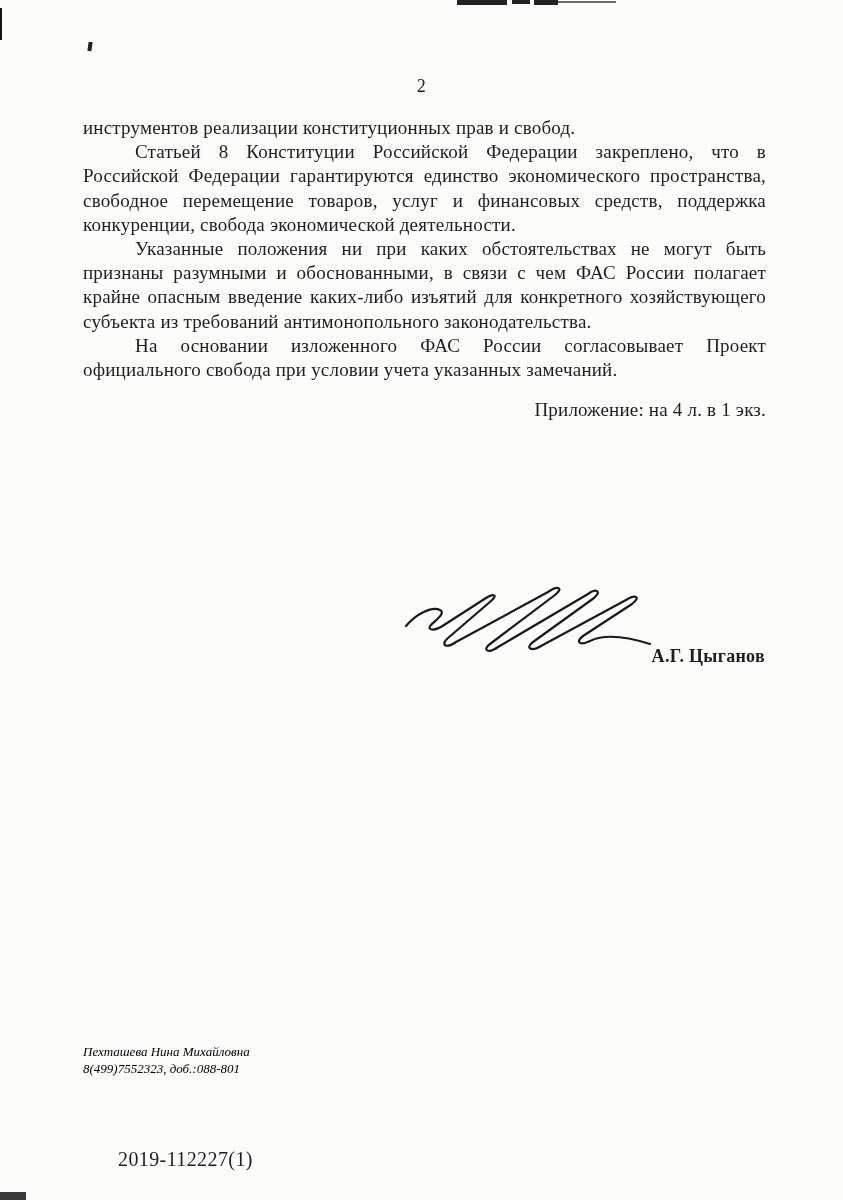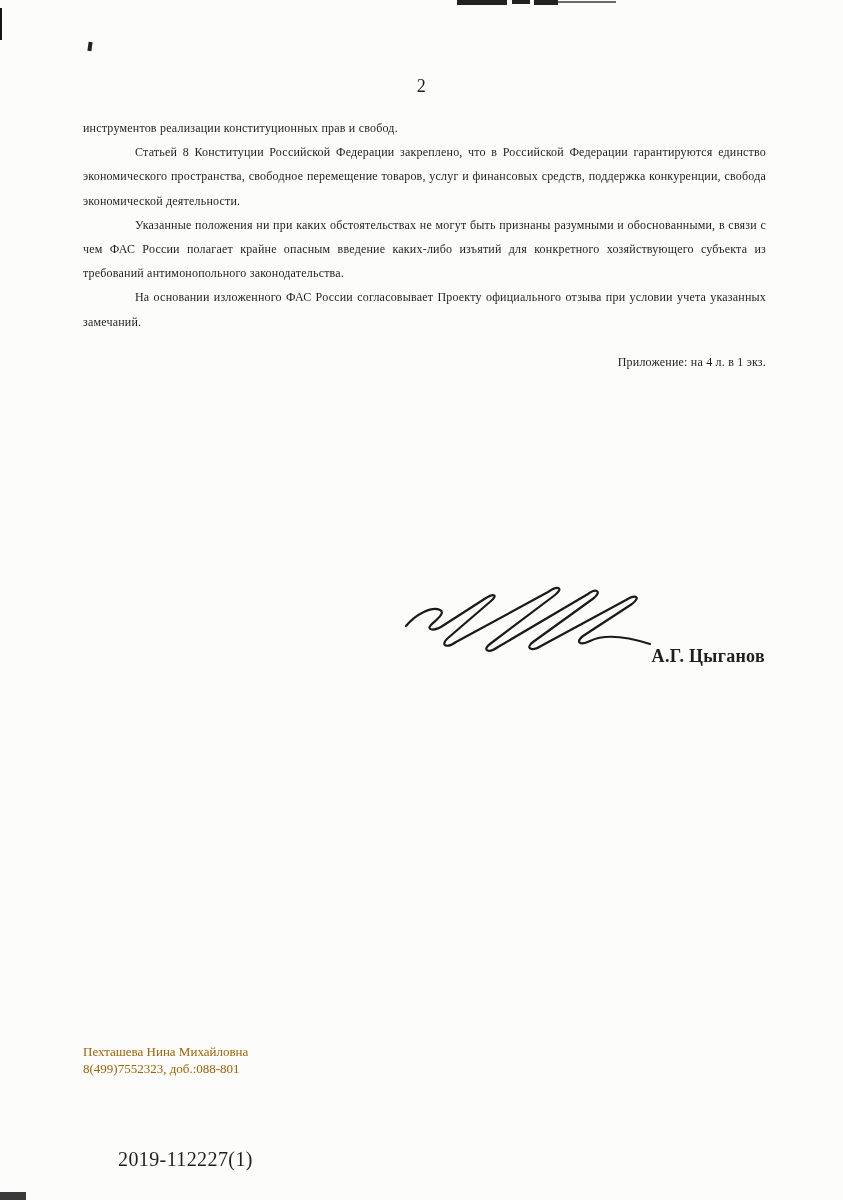--- a/index.html
+++ b/index.html
@@ -34,21 +34,21 @@
     width: 100%;
     text-align: center;
     font-size: 18px;
     letter-spacing: 0.5px;
   }
   .body-text {
     position: absolute;
     left: 83px;
     top: 116px;
     width: 683px;
-    font-size: 12px;
+    font-size: 19px;
     line-height: 24.2px;
     text-align: justify;
     letter-spacing: 0.2px;
   }
   .body-text p {
     margin: 0;
     text-indent: 52px;
   }
   .body-text p.no-indent { text-indent: 0; }
   .body-text p.attachment {
@@ -69,21 +69,22 @@
     font-size: 18px;
     letter-spacing: 0.3px;
     font-weight: bold;
   }
   .contact-block {
     position: absolute;
     left: 83px;
     top: 1043px;
     font-size: 13px;
     line-height: 17px;
-    color: #a16207;
+    color: #000000;
+    font-style: italic;
   }
   .doc-number {
     position: absolute;
     left: 118px;
     top: 1148px;
     font-size: 20px;
     letter-spacing: 0.4px;
   }
 </style>
 </head>
@@ -98,21 +99,21 @@
   <div class="artifact left-edge-line"></div>
   <div class="artifact tick-mark"></div>
   <div class="artifact bottom-corner"></div>
 
   <div class="page-number">2</div>
 
   <div class="body-text">
     <p class="no-indent">инструментов реализации конституционных прав и свобод.</p>
     <p>Статьей 8 Конституции Российской Федерации закреплено, что в Российской Федерации гарантируются единство экономического пространства, свободное перемещение товаров, услуг и финансовых средств, поддержка конкуренции, свобода экономической деятельности.</p>
     <p>Указанные положения ни при каких обстоятельствах не могут быть признаны разумными и обоснованными, в связи с чем ФАС России полагает крайне опасным введение каких-либо изъятий для конкретного хозяйствующего субъекта из требований антимонопольного законодательства.</p>
-    <p>На основании изложенного ФАС России согласовывает Проекту официального отзыва при условии учета указанных замечаний.</p>
+    <p>На основании изложенного ФАС России согласовывает Проект официального свобода при условии учета указанных замечаний.</p>
     <p class="attachment">Приложение: на 4 л. в 1 экз.</p>
   </div>
 
   <div class="signature-wrap">
     <svg width="280" height="85" viewBox="0 0 280 85" xmlns="http://www.w3.org/2000/svg">
       <path d="M8 46
                C 18 34, 34 26, 42 30
                C 48 33, 38 40, 33 45
                C 28 50, 36 52, 46 45
                L 88 18

